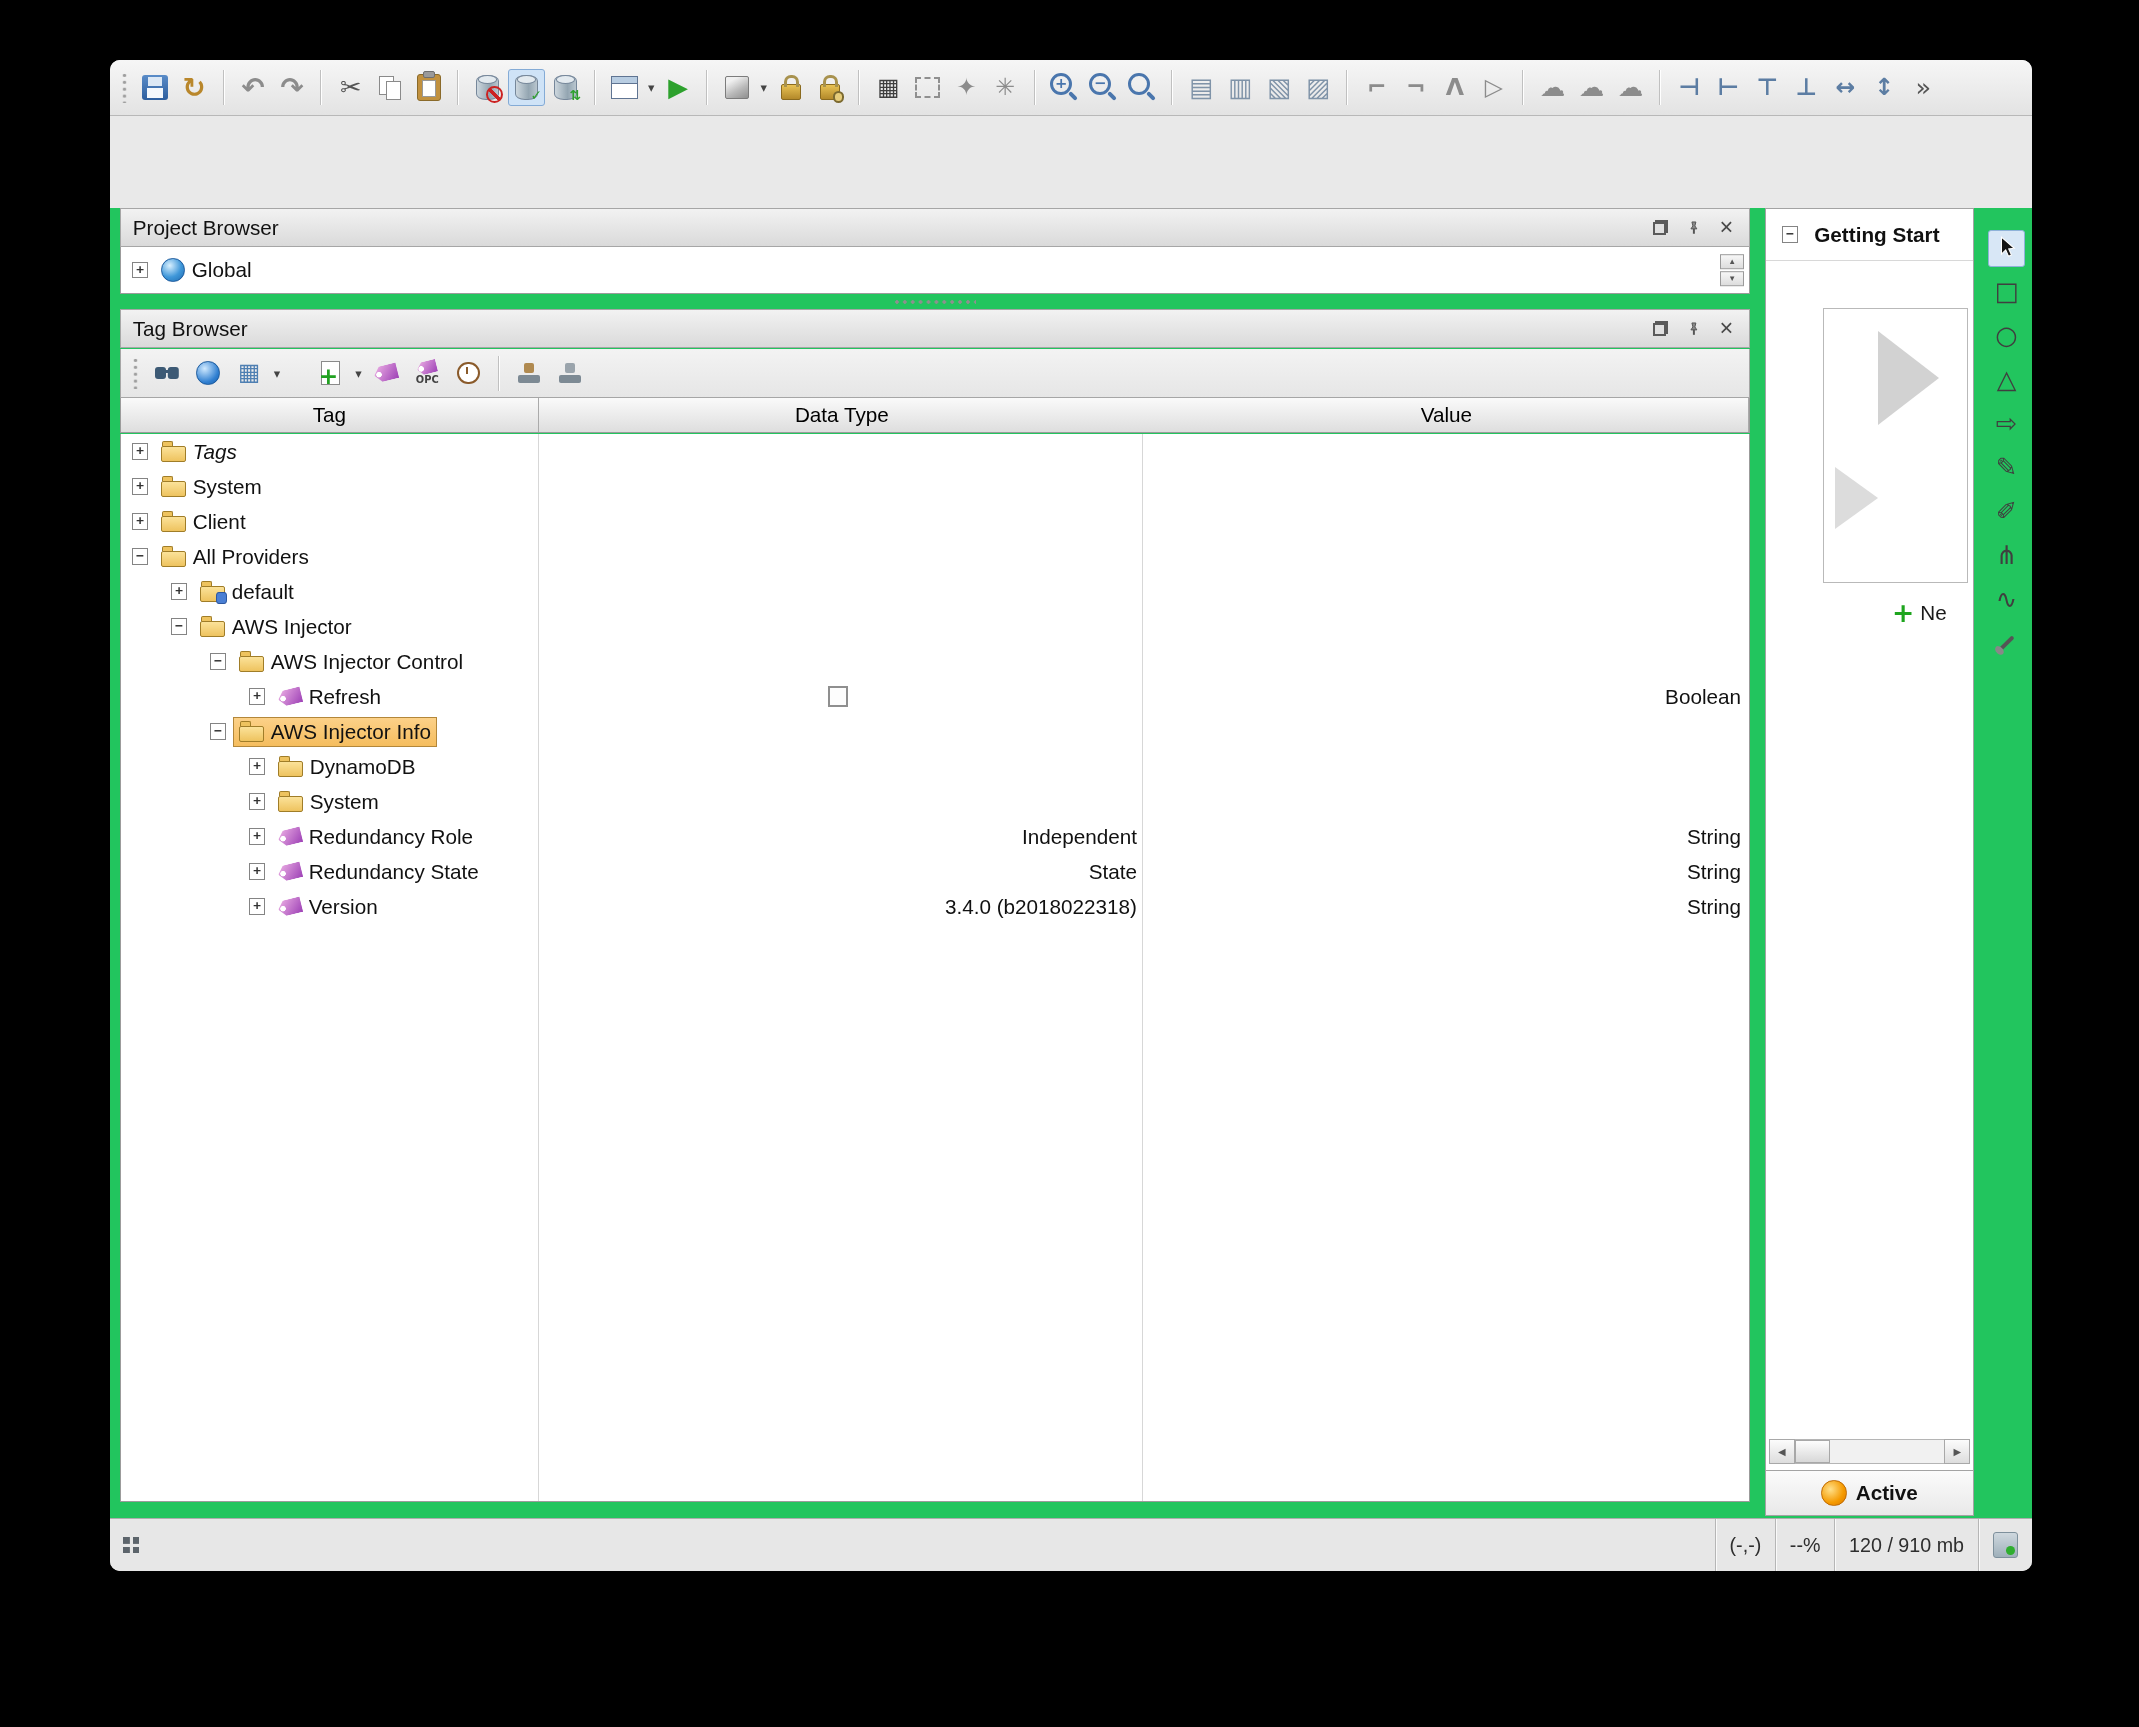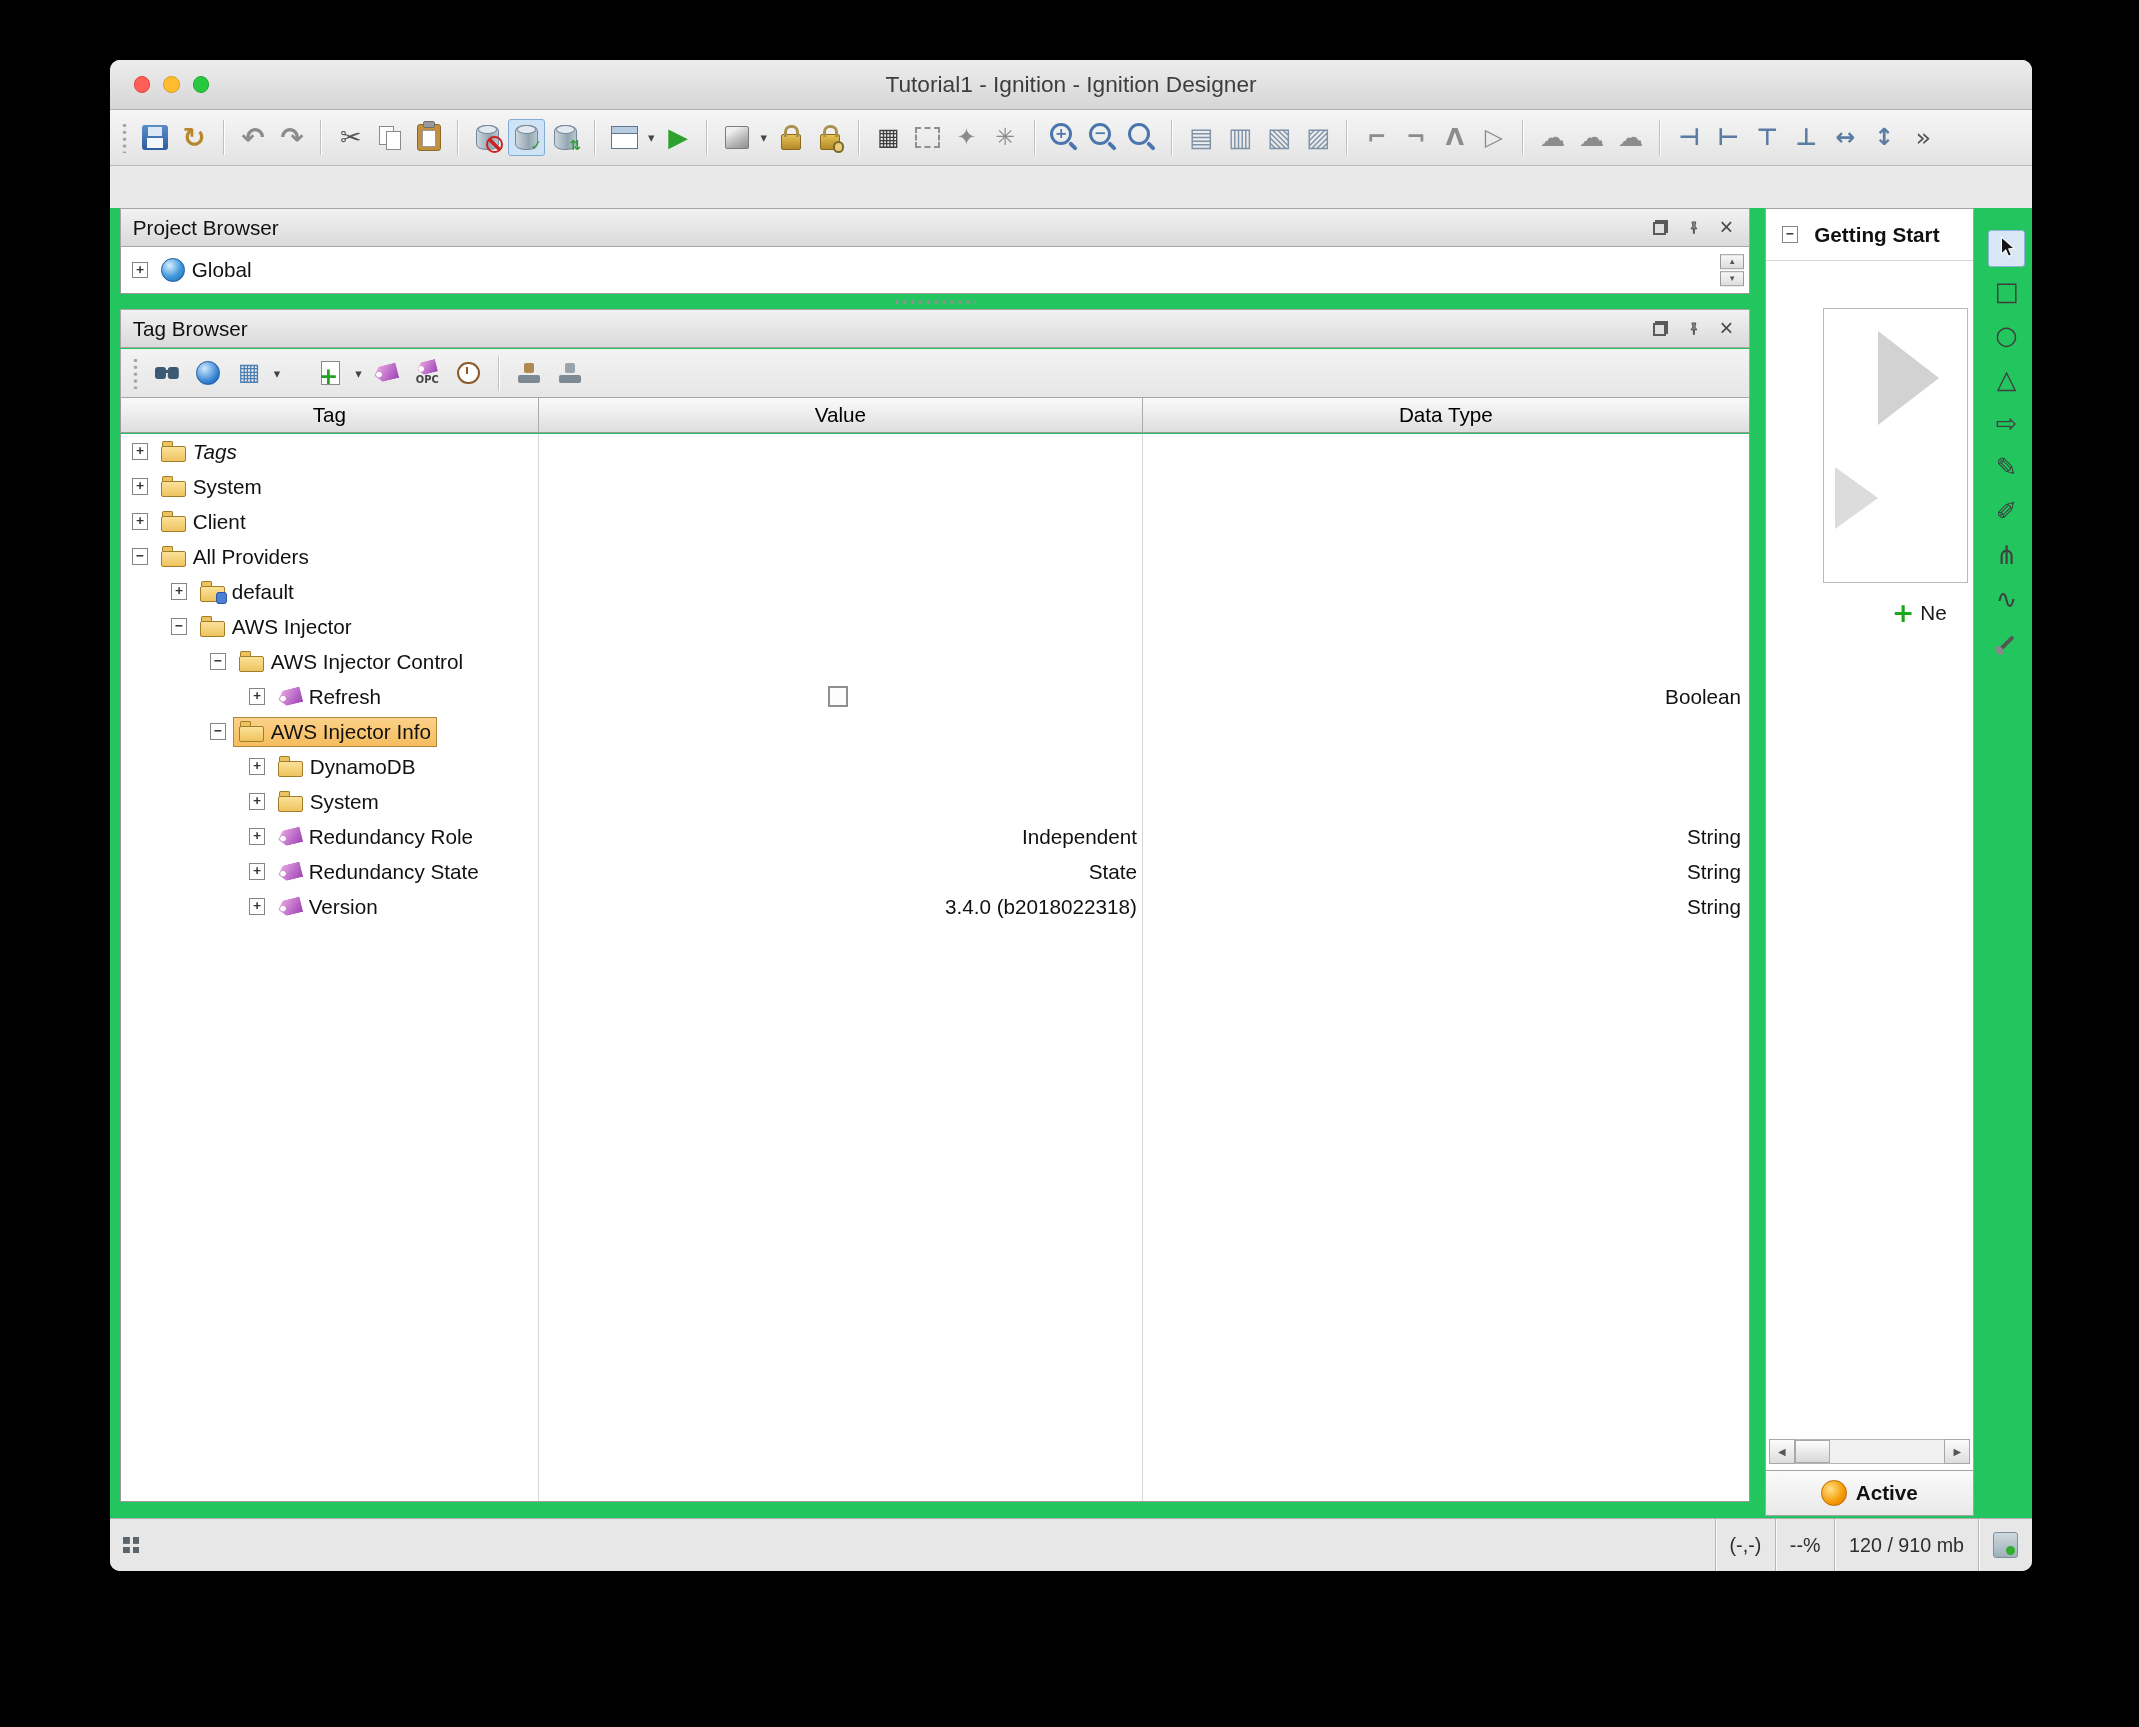--- a/index.html
+++ b/index.html
@@ -176,28 +176,20 @@
   .sb-spacer{flex:1}
   .sb-cell{display:flex;align-items:center;padding:0 13.8px;border-left:1px solid #b6b6b6;box-shadow:inset 1px 0 0 #fafafa}
   .ic-gc{width:23.6px;height:23.6px;border-radius:3px;background:linear-gradient(#cfd8de,#9fb0ba);border:1px solid #7e909c;position:relative}
   .ic-gc::after{content:"";position:absolute;right:2px;bottom:2px;width:8.9px;height:8.9px;border-radius:50%;background:#2fae2f}
 </style>
 </head>
 <body>
 
 <div class="window">
 
-  <div class="titlebar">
-    <div class="tl">
-      <span class="dot red"></span>
-      <span class="dot yellow"></span>
-      <span class="dot green"></span>
-    </div>
-    <span class="title">Tutorial1 - Ignition - Ignition Designer</span>
-  </div>
 
 
   <div class="toolbar">
     <span class="grip"></span>
     <span class="tbtn">
         <span class="ic-save"></span>
       </span>
     <span class="tbtn">
         <span class="g g28 c-amber bold">↻</span>
       </span>
@@ -412,22 +404,22 @@
         <span class="tbbtn">
             <span class="ic-stamp brown"></span>
           </span>
         <span class="tbbtn">
             <span class="ic-stamp"></span>
           </span>
       </div>
 
       <div class="thead">
         <span class="th th1">Tag</span>
+        <span class="th th3">Data Type</span>
         <span class="th th2">Value</span>
-        <span class="th th3">Data Type</span>
       </div>
 
       <div class="tbody">
         <div class="colline" style="left:417px"></div>
         <div class="colline" style="left:1021px"></div>
 
         <div class="trow" style="--d:0">
           <div class="cell-tag">
               <span class="exp">+</span>
               <span class="node">

